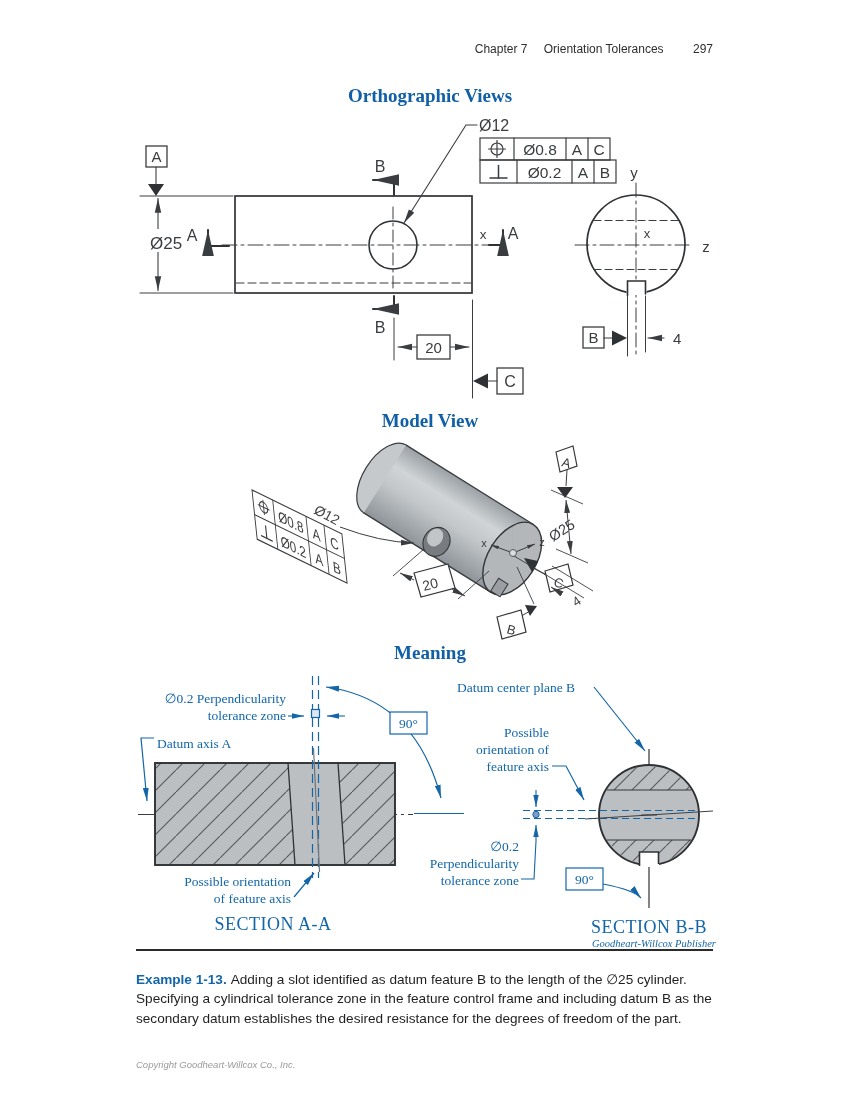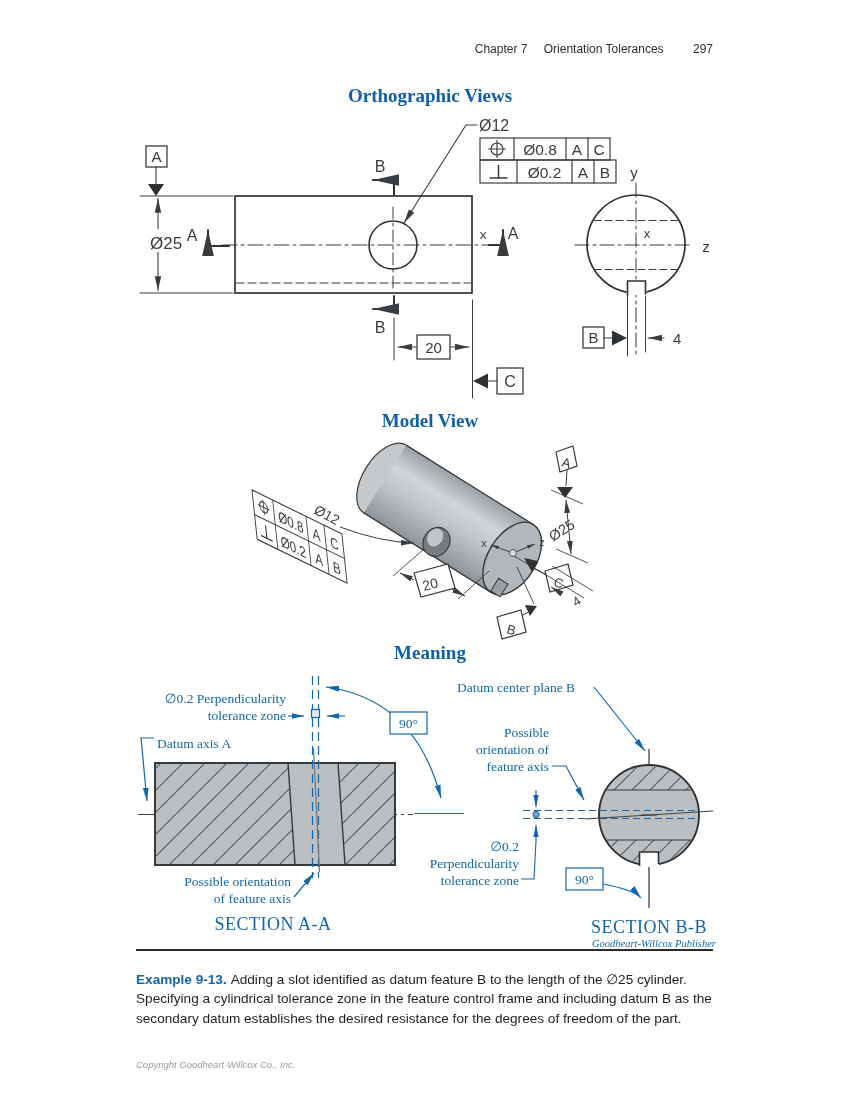--- a/index.html
+++ b/index.html
@@ -339,16 +339,16 @@
       <path d="M603 884 Q 634 890 641 898" fill="none" stroke="#1366a9" stroke-width="1.2" marker-end="url(#arrB)"></path>
       <rect x="566" y="868" width="37" height="22" fill="#ffffff" stroke="#1366a9" stroke-width="1.2"></rect>
       <text class="blb" x="584.5" y="884" font-size="14" text-anchor="middle">90°</text>
 
       <text class="sect-t" x="649" y="933" text-anchor="middle">SECTION B-B</text>
       <text class="pub" x="654" y="947" text-anchor="middle">Goodheart-Willcox Publisher</text>
     </g>
   </svg>
 
   <div class="rule"></div>
-  <p class="cap"><b>Example 9-13.</b><span>Adding a slot identified as datum feature B to the length of the ∅25 cylinder. Specifying a cylindrical tolerance zone in the feature control frame and including datum B as the secondary datum establishes the desired resistance for the degrees of freedom of the part.</span></p>
+  <p class="cap"><b>Example 1-13.</b><span>Adding a slot identified as datum feature B to the length of the ∅25 cylinder. Specifying a cylindrical tolerance zone in the feature control frame and including datum B as the secondary datum establishes the desired resistance for the degrees of freedom of the part.</span></p>
 
   <div class="copy">Copyright Goodheart-Willcox Co., Inc.</div>
 </div>
 
 </body></html>

